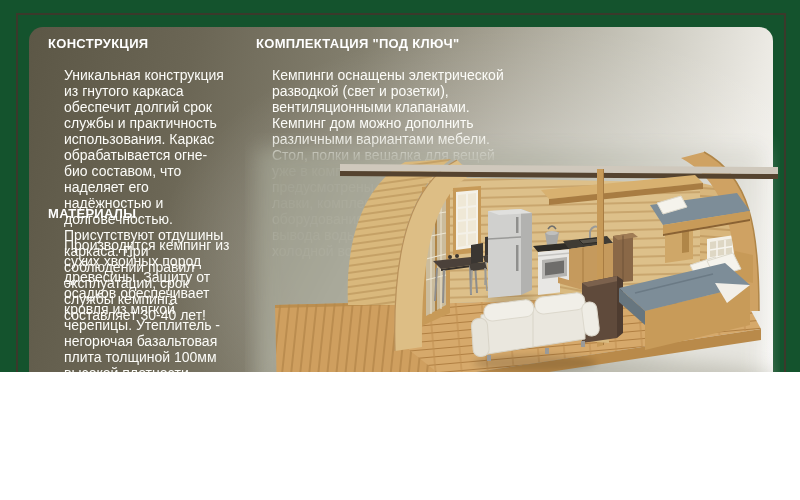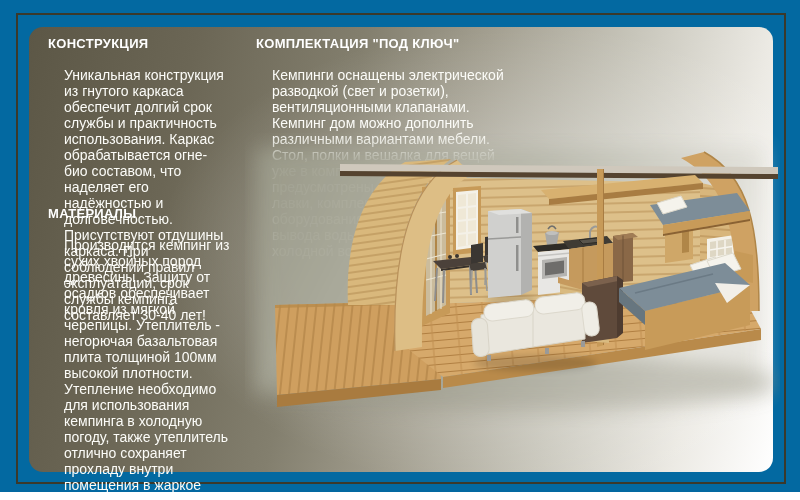--- a/index.html
+++ b/index.html
@@ -1,16 +1,16 @@
 <!DOCTYPE html>
 <html><head>
 <meta charset="utf-8">
 <style>
   html,body{margin:0;padding:0;background:#ffffff;}
-  .page{position:relative;width:800px;height:492px;background:#0369a1;overflow:hidden;
+  .page{position:relative;width:800px;height:372px;background:#14532d;overflow:hidden;
         font-family:"Liberation Sans",sans-serif;}
   .outline{position:absolute;left:16px;top:13px;width:770px;height:471px;
            border:2px solid #3b392b;box-sizing:border-box;}
   .panel{position:absolute;left:29px;top:27px;width:744px;height:445px;border-radius:14px;
          background:
            radial-gradient(ellipse 560px 360px at 66% 52%, rgba(255,255,255,0.45) 0%, rgba(255,255,255,0) 65%),
            linear-gradient(103deg,#5c5746 0%,#6b6655 20%,#837f6e 40%,#a39f90 55%,#c8c6bb 72%,#eceae4 88%,#ffffff 100%);}
   .sec{position:absolute;color:#ffffff;}
   .sec h2{margin:0 0 5px 0;font-size:13px;font-weight:bold;letter-spacing:.3px;color:#ffffff;}
   .sec p{margin:16px;font-size:14px;line-height:16px;color:#fcfcf8;}

